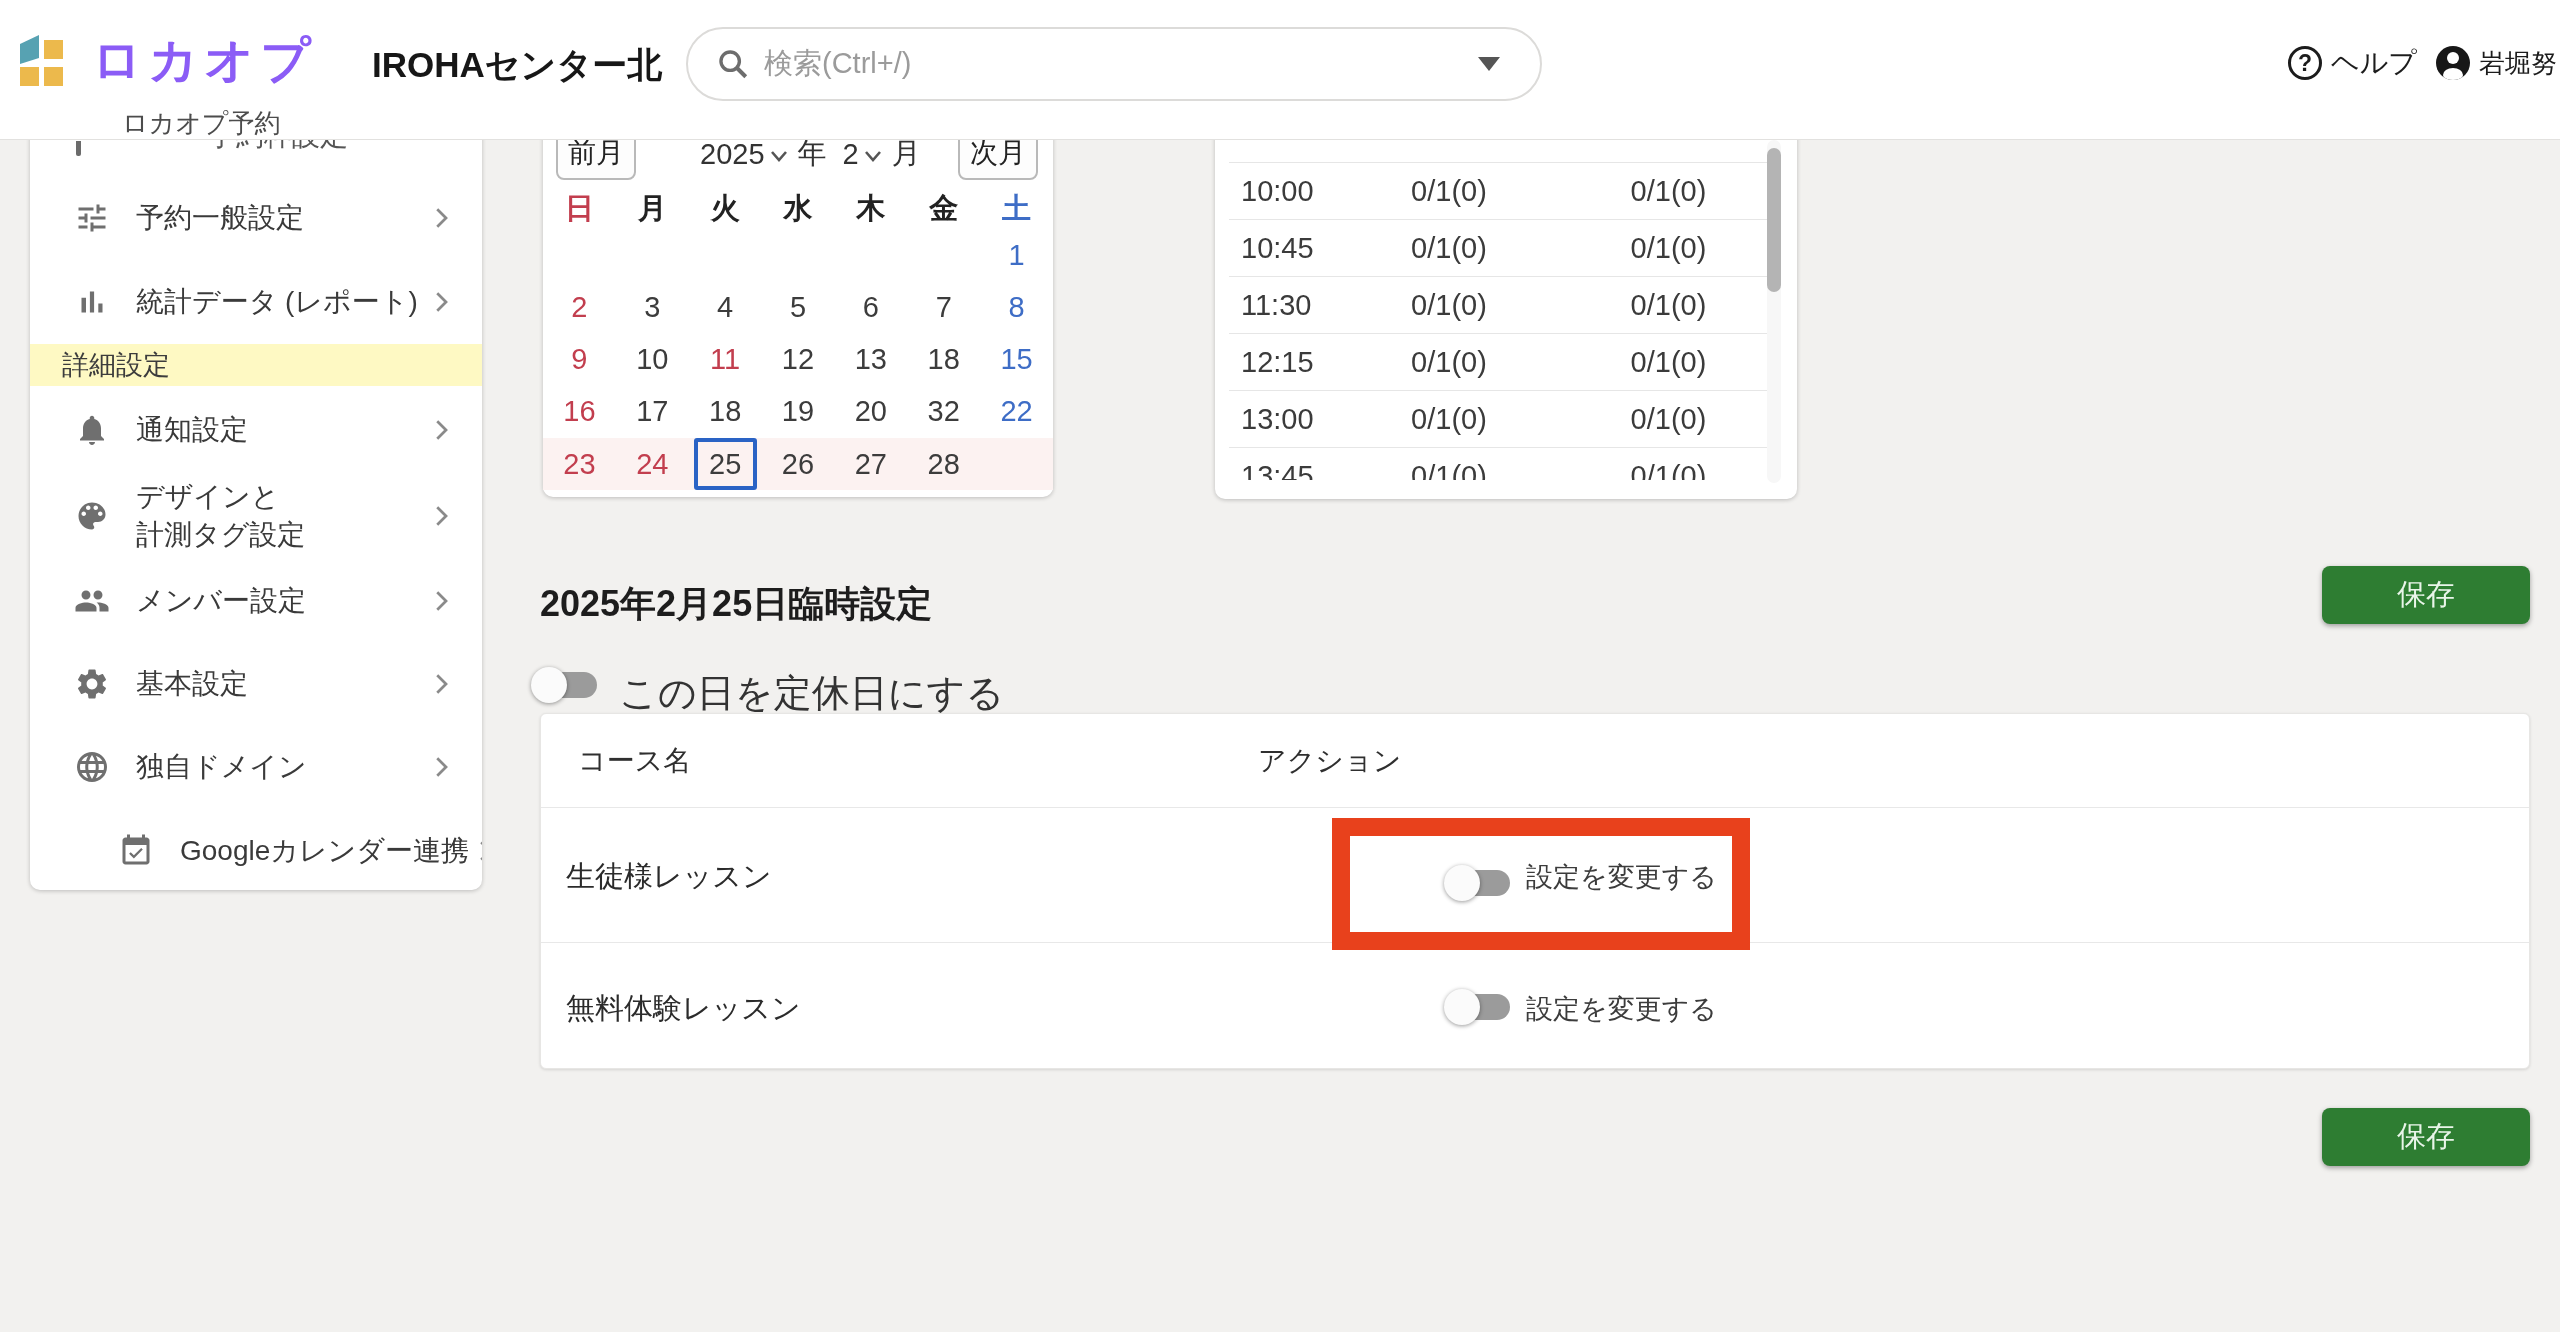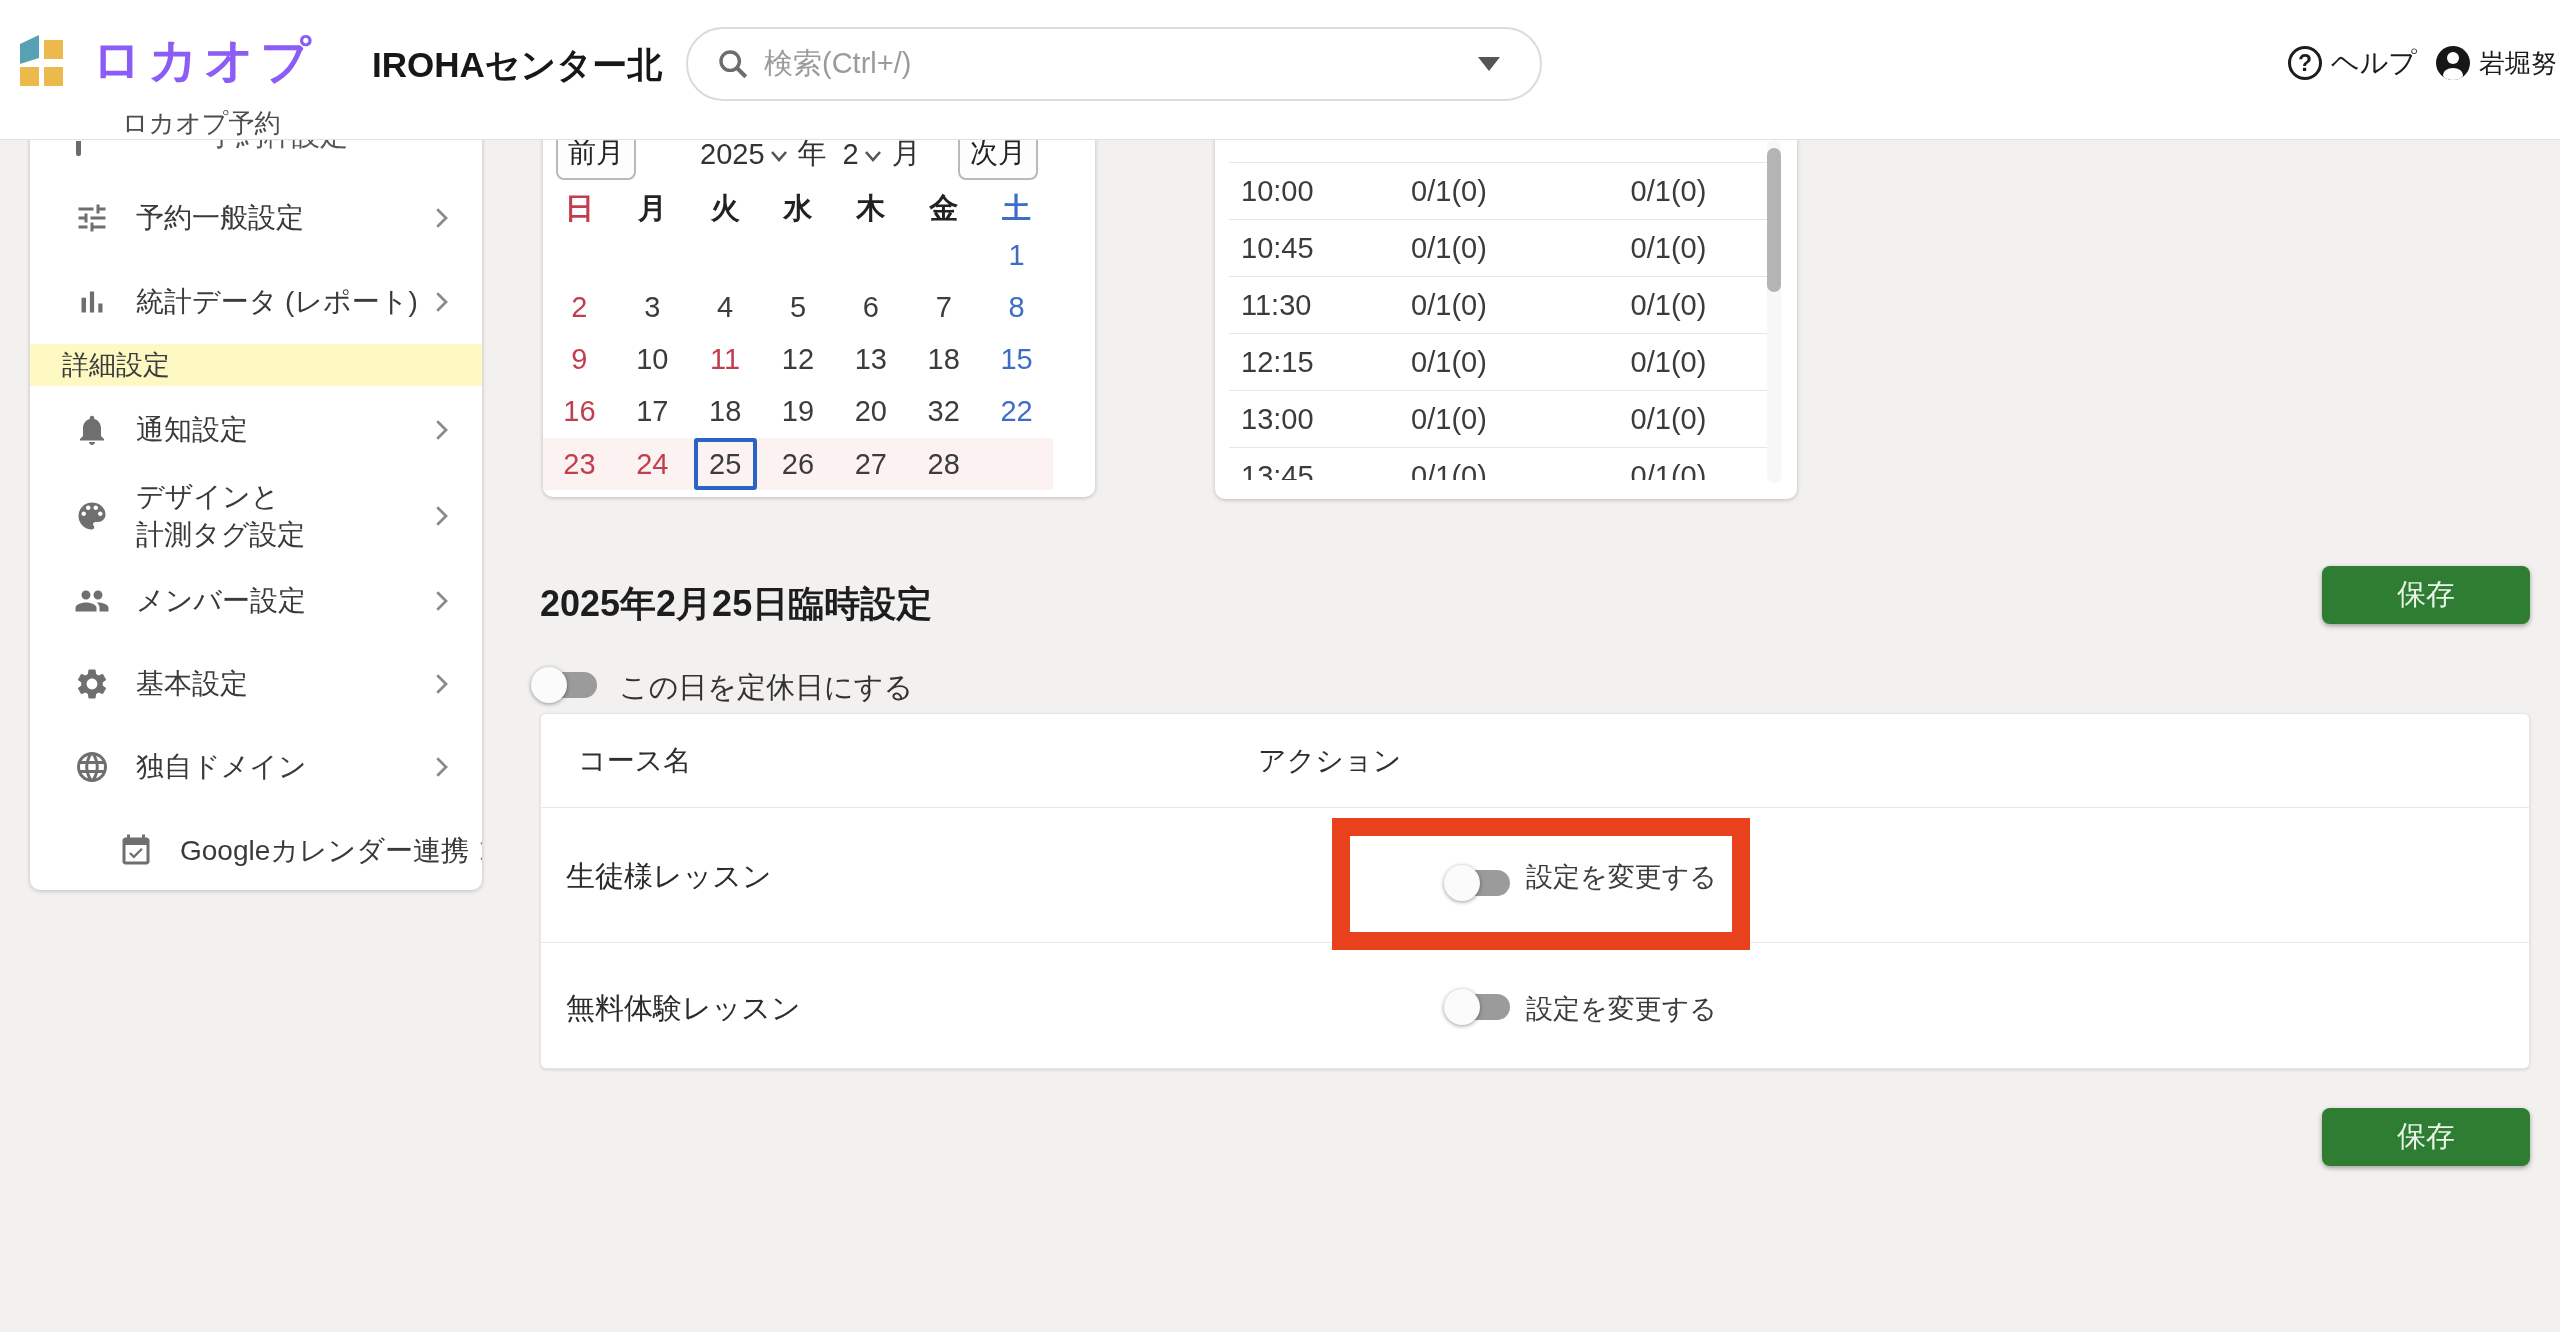--- a/index.html
+++ b/index.html
@@ -29,21 +29,21 @@
   .side-item { position:absolute; left:0; width:100%; height:84px; display:flex; align-items:center; }
   .side-item .ic { position:absolute; left:44px; width:36px; height:36px; color:#6f6f6f; }
   .side-item .lbl { position:absolute; left:106px; font-size:28px; color:#3a3a3a; line-height:38px; }
   .side-item .chev { position:absolute; right:26px; width:30px; height:30px; color:#8a8a8a; }
   .side-band { position:absolute; left:0; width:100%; height:42px; background:#fef9c3; display:flex; align-items:center; }
   .side-band span { margin-left:32px; font-size:27px; color:#3c3c3c; }
   .frag-bar { position:absolute; left:46px; top:51px; width:5px; height:15px; background:#6b6b6b; border-radius:0 0 2px 2px; }
   .frag-text { position:absolute; left:178px; top:27px; font-size:28px; color:#555; }
 
   
-  .calcard { left:543px; top:104px; width:552px; height:393px; z-index:1; }
+  .calcard { left:543px; top:104px; width:510px; height:393px; z-index:1; }
   .cal-btn { position:absolute; top:22px; width:80px; height:54px; border:2px solid #b9b9b9; border-radius:8px; background:#fdfdfd; font-size:28px; color:#222; display:flex; align-items:center; justify-content:center; }
   .cal-btn.prev { left:13px; }
   .cal-btn.next { left:415px; }
   .cal-selects { position:absolute; left:157px; top:30px; height:40px; display:flex; align-items:center; font-size:29px; color:#333; }
   .cal-selects .num { margin-right:5px; }
   .cal-selects .chv { margin-right:10px; margin-top:4px; }
   .cal-selects .unit { margin-right:16px; }
   .cal-row { position:absolute; left:0; width:510px; height:52px; display:grid; grid-template-columns:repeat(7,1fr); }
   .cal-cell { display:flex; align-items:center; justify-content:center; font-size:29px; color:#3c3c3c; }
   .cal-cell.hd { font-weight:700; color:#222; }
@@ -64,21 +64,21 @@
   
   .heading { position:absolute; left:540px; top:580px; font-size:36px; font-weight:700; color:#1d1d1d; }
   .savebtn { position:absolute; left:2322px; width:208px; height:58px; background:#2e7d32; border-radius:8px; box-shadow:0 2px 5px rgba(0,0,0,0.35); display:flex; align-items:center; justify-content:center; font-size:29px; color:#e9f5e9; }
   .savebtn.b1 { top:566px; }
   .savebtn.b2 { top:1108px; }
 
   .switch { position:absolute; width:62px; height:26px; }
   .switch .track { position:absolute; inset:0; background:#9b9b9b; border-radius:13px; }
   .switch .thumb { position:absolute; left:-4px; top:-5px; width:36px; height:36px; background:#fbfbfb; border-radius:50%; box-shadow:0 1px 4px rgba(0,0,0,0.4); }
   .holiday-switch { left:535px; top:672px; z-index:2; }
-  .holiday-label { position:absolute; left:619px; top:668px; font-size:29px; color:#333; }
+  .holiday-label { position:absolute; left:619px; top:668px; font-size:38px; color:#333; }
 
   .coursecard { left:540px; top:713px; width:1990px; height:356px; border:1px solid #e7e6e4; box-shadow:0 1px 3px rgba(0,0,0,0.12); border-radius:6px; }
   .course-hd { position:absolute; top:0; height:93px; display:flex; align-items:center; font-size:28px; color:#2f2f2f;margin-left:12px; }
   .course-hd.c1 { left:25px; }
   .course-hd.c2 { left:705px; }
   .course-sep { position:absolute; left:0; width:100%; height:1px; background:#e8e8e8; }
   .course-row-name { position:absolute; left:25px; font-size:29px; color:#2b2b2b; }
   .course-action-label { position:absolute; left:985px; font-size:27px; color:#3c3c3c; }
 
   .redbox { position:absolute; left:1332px; top:818px; width:418px; height:132px; border:18px solid #e8411c; z-index:5; }

